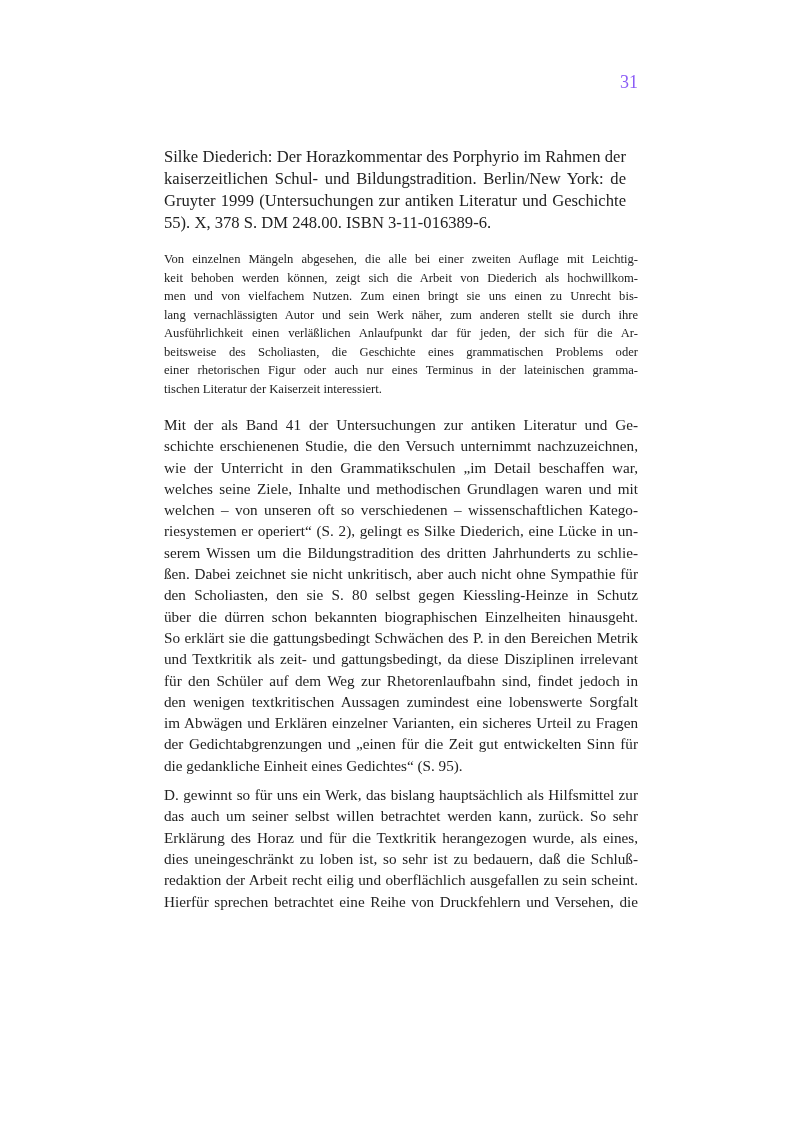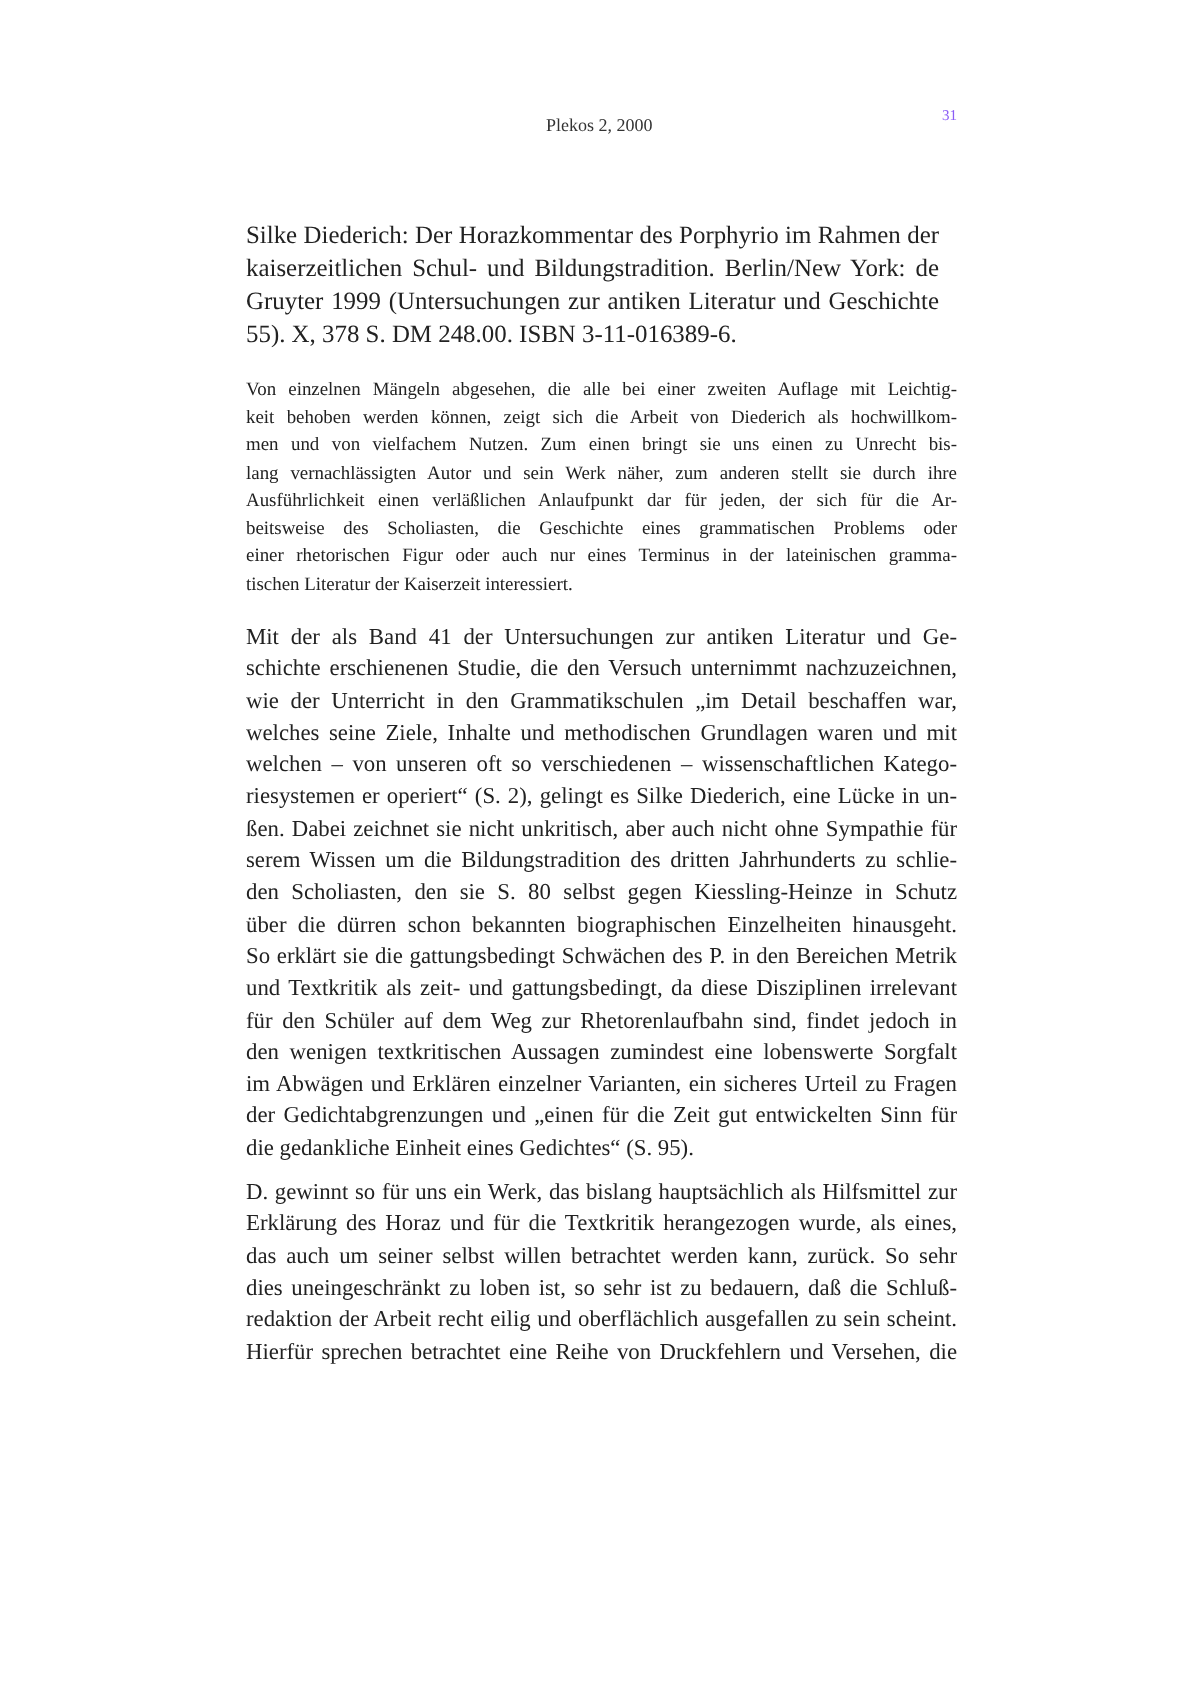--- a/index.html
+++ b/index.html
@@ -1,33 +1,32 @@
 <!DOCTYPE html>
 <html><head>
 <meta charset="utf-8">
 <style>
   html, body { margin: 0; padding: 0; background: #ffffff; }
   body { width: 799px; height: 1131px; position: relative; overflow: hidden;
          font-family: "Liberation Serif", "DejaVu Serif", serif; color: #222222; }
   .header { position: absolute; top: 70px; left: 0; width: 799px; height: 24px; }
   .header .journal { position: absolute; left: 0; width: 799px; text-align: center;
          font-size: 12px; top: 6px; color: #333; }
-  .header .pageno { position: absolute; right: 161px; top: 2px; font-size: 10px; color: #8b5cf6; }
+  .header .pageno { position: absolute; right: 161px; top: 2px; font-size: 18px; color: #8b5cf6; }
   .content { position: absolute; left: 164px; top: 146px; width: 474px; }
   .citation { font-size: 16.6px; line-height: 22px; text-align: justify; margin: 0 12px 15px 0; }
   .abstract { font-size: 12.6px; line-height: 18.5px; text-align: justify; margin: 16px 0 16px 0; }
   .para { font-size: 15.2px; line-height: 21.3px; text-align: justify; margin: 0 0 8px 0; hyphens: manual; }
   .line { display: block; text-align: justify; text-align-last: justify; white-space: nowrap; }
   .line.last { text-align-last: left; }
 </style>
 </head>
 <body>
 
 <div class="header">
-  <span class="journal">Plekos 2, 2000</span>
   <span class="pageno">31</span>
 </div>
 
 <div class="content">
   <div class="citation">
     <span class="line">Silke Diederich: Der Horazkommentar des Porphyrio im Rahmen der</span>
     <span class="line">kaiserzeitlichen Schul- und Bildungstradition. Berlin/New York: de</span>
     <span class="line">Gruyter 1999 (Untersuchungen zur antiken Literatur und Geschichte</span>
     <span class="line last">55). X, 378 S. DM 248.00. ISBN 3-11-016389-6.</span>
   </div>
@@ -43,34 +42,34 @@
     <span class="line last">tischen Literatur der Kaiserzeit interessiert.</span>
   </div>
 
   <div class="para">
     <span class="line">Mit der als Band 41 der Untersuchungen zur antiken Literatur und Ge-</span>
     <span class="line">schichte erschienenen Studie, die den Versuch unternimmt nachzuzeichnen,</span>
     <span class="line">wie der Unterricht in den Grammatikschulen „im Detail beschaffen war,</span>
     <span class="line">welches seine Ziele, Inhalte und methodischen Grundlagen waren und mit</span>
     <span class="line">welchen – von unseren oft so verschiedenen – wissenschaftlichen Katego-</span>
     <span class="line">riesystemen er operiert“ (S. 2), gelingt es Silke Diederich, eine Lücke in un-</span>
+    <span class="line">serem Wissen um die Bildungstradition des dritten Jahrhunderts zu schlie-</span>
     <span class="line">ßen. Dabei zeichnet sie nicht unkritisch, aber auch nicht ohne Sympathie für</span>
-    <span class="line">serem Wissen um die Bildungstradition des dritten Jahrhunderts zu schlie-</span>
     <span class="line">den Scholiasten, den sie S. 80 selbst gegen Kiessling-Heinze in Schutz</span>
     <span class="line">über die dürren schon bekannten biographischen Einzelheiten hinausgeht.</span>
     <span class="line">So erklärt sie die gattungsbedingt Schwächen des P. in den Bereichen Metrik</span>
     <span class="line">und Textkritik als zeit- und gattungsbedingt, da diese Disziplinen irrelevant</span>
     <span class="line">für den Schüler auf dem Weg zur Rhetorenlaufbahn sind, findet jedoch in</span>
     <span class="line">den wenigen textkritischen Aussagen zumindest eine lobenswerte Sorgfalt</span>
     <span class="line">im Abwägen und Erklären einzelner Varianten, ein sicheres Urteil zu Fragen</span>
     <span class="line">der Gedichtabgrenzungen und „einen für die Zeit gut entwickelten Sinn für</span>
     <span class="line last">die gedankliche Einheit eines Gedichtes“ (S. 95).</span>
   </div>
 
   <div class="para">
     <span class="line">D. gewinnt so für uns ein Werk, das bislang hauptsächlich als Hilfsmittel zur</span>
+    <span class="line">das auch um seiner selbst willen betrachtet werden kann, zurück. So sehr</span>
     <span class="line">Erklärung des Horaz und für die Textkritik herangezogen wurde, als eines,</span>
-    <span class="line">das auch um seiner selbst willen betrachtet werden kann, zurück. So sehr</span>
     <span class="line">dies uneingeschränkt zu loben ist, so sehr ist zu bedauern, daß die Schluß-</span>
     <span class="line">redaktion der Arbeit recht eilig und oberflächlich ausgefallen zu sein scheint.</span>
     <span class="line">Hierfür sprechen betrachtet eine Reihe von Druckfehlern und Versehen, die</span>
   </div>
 </div>
 
 </body></html>

